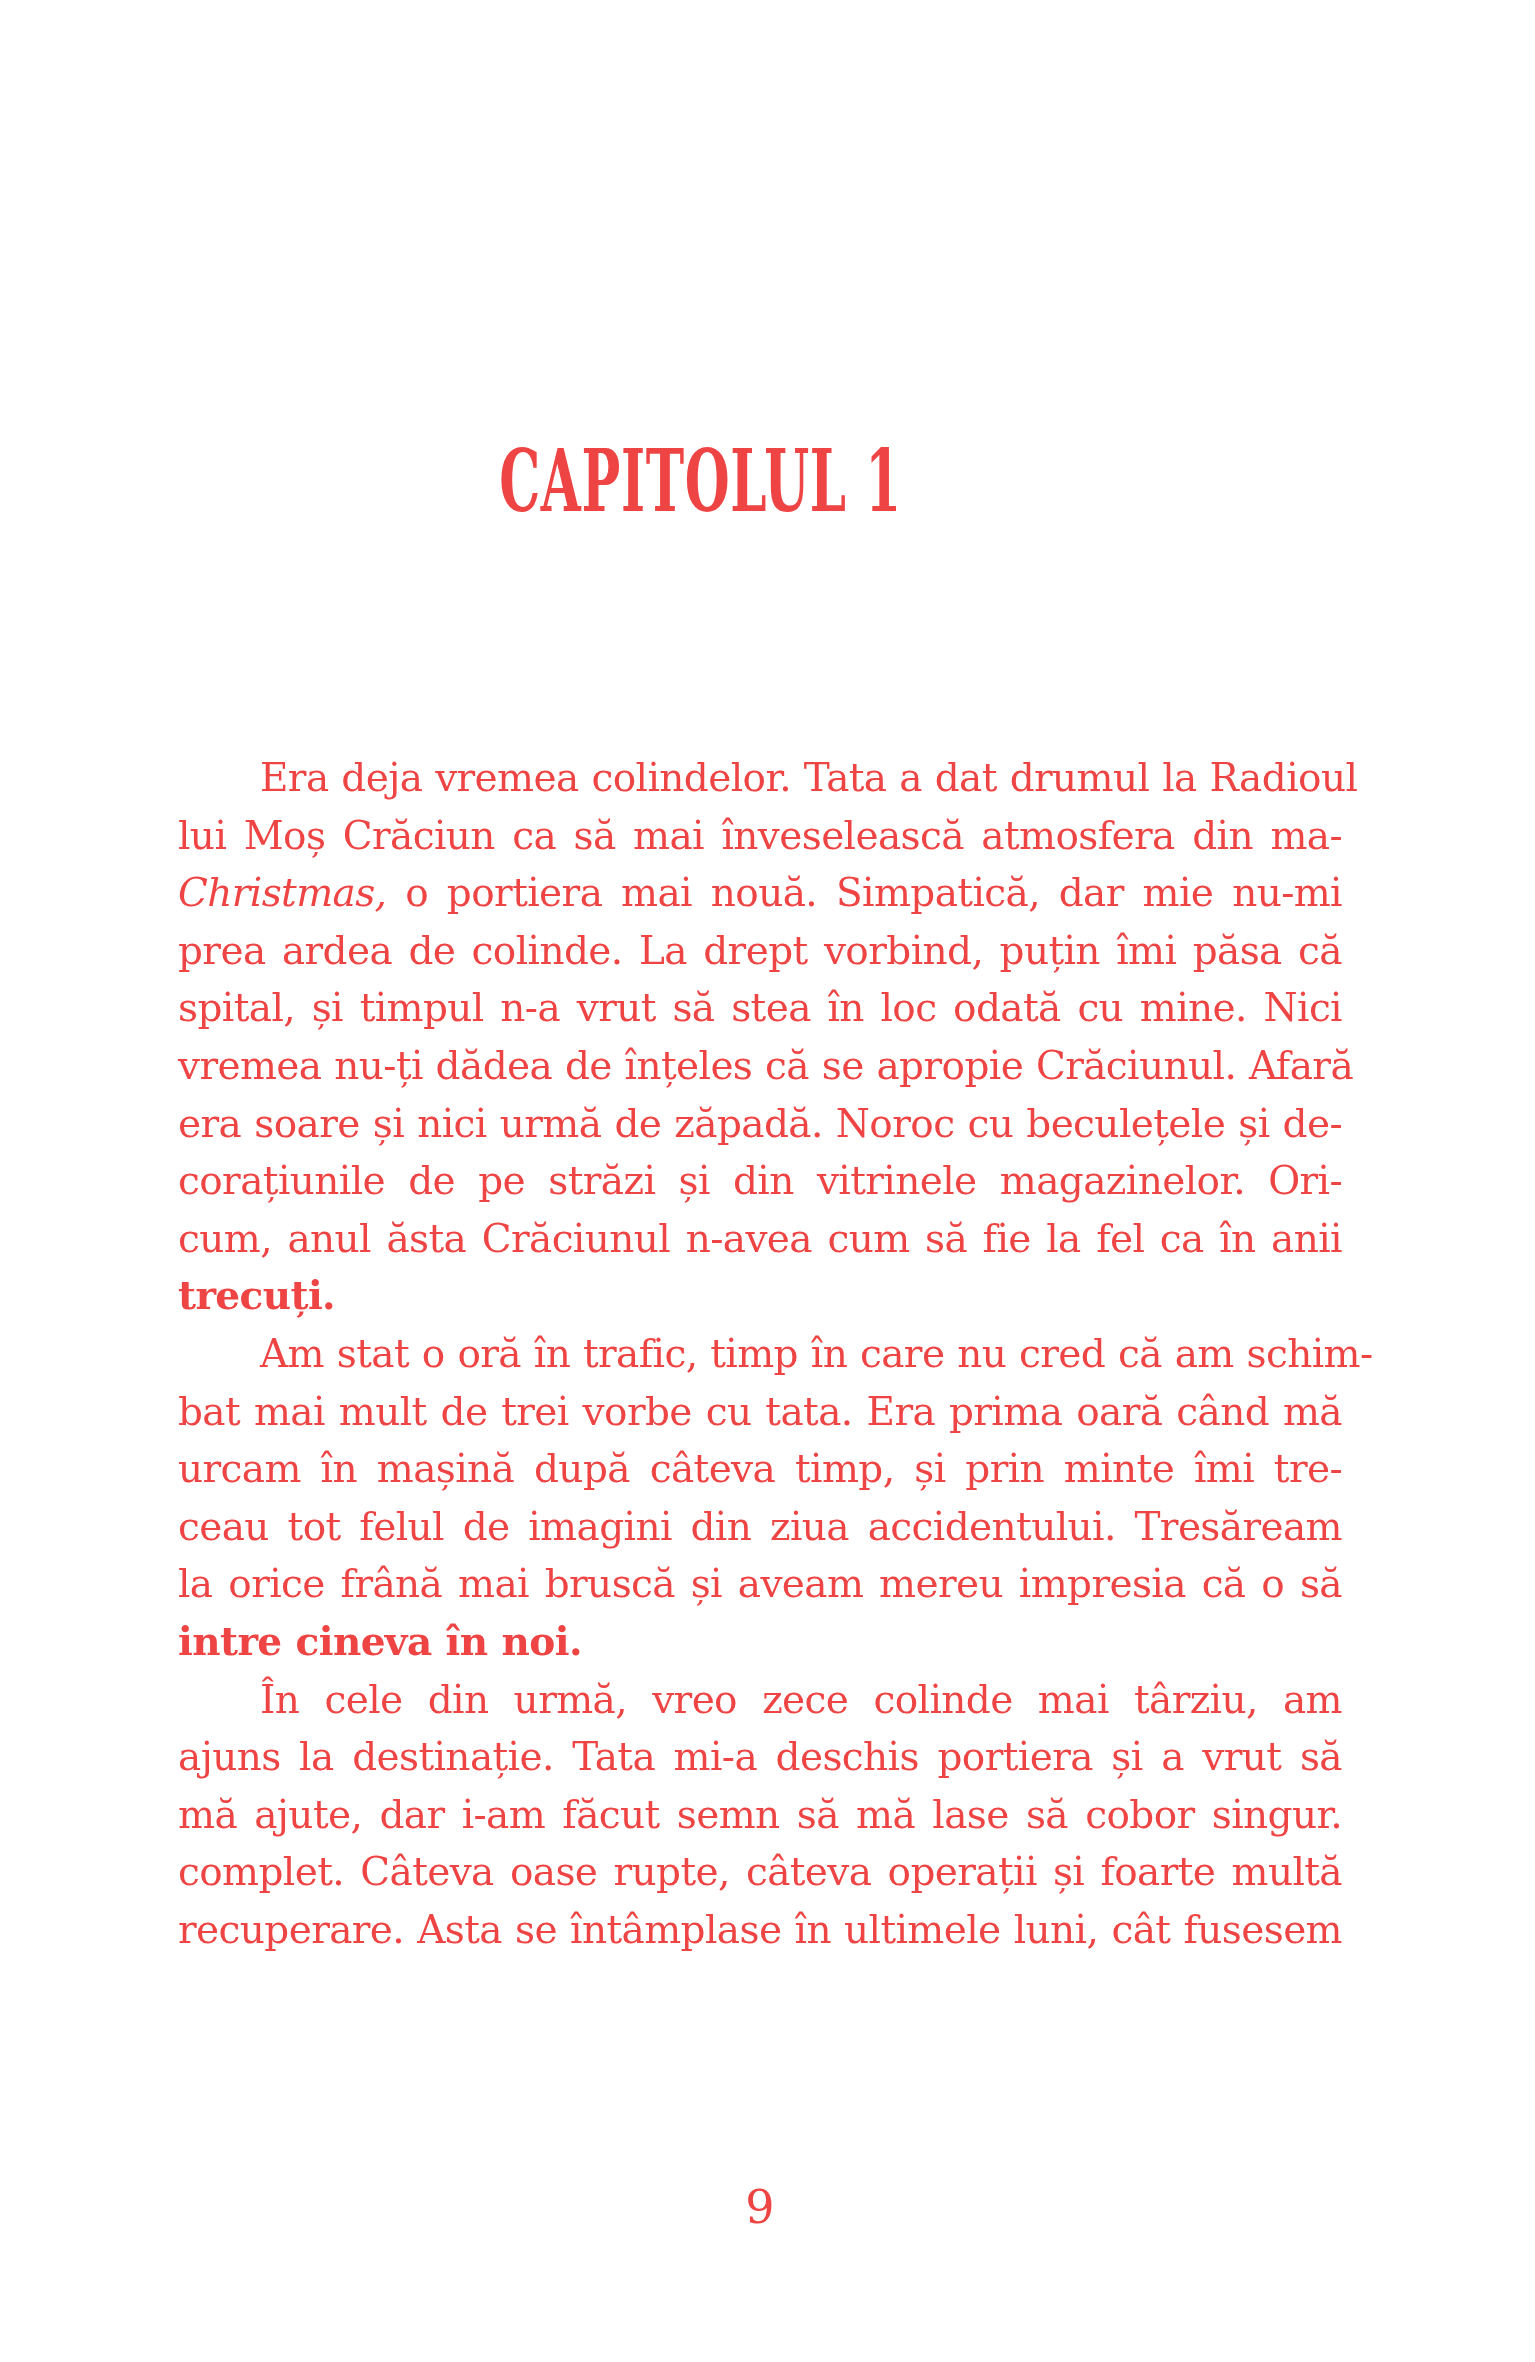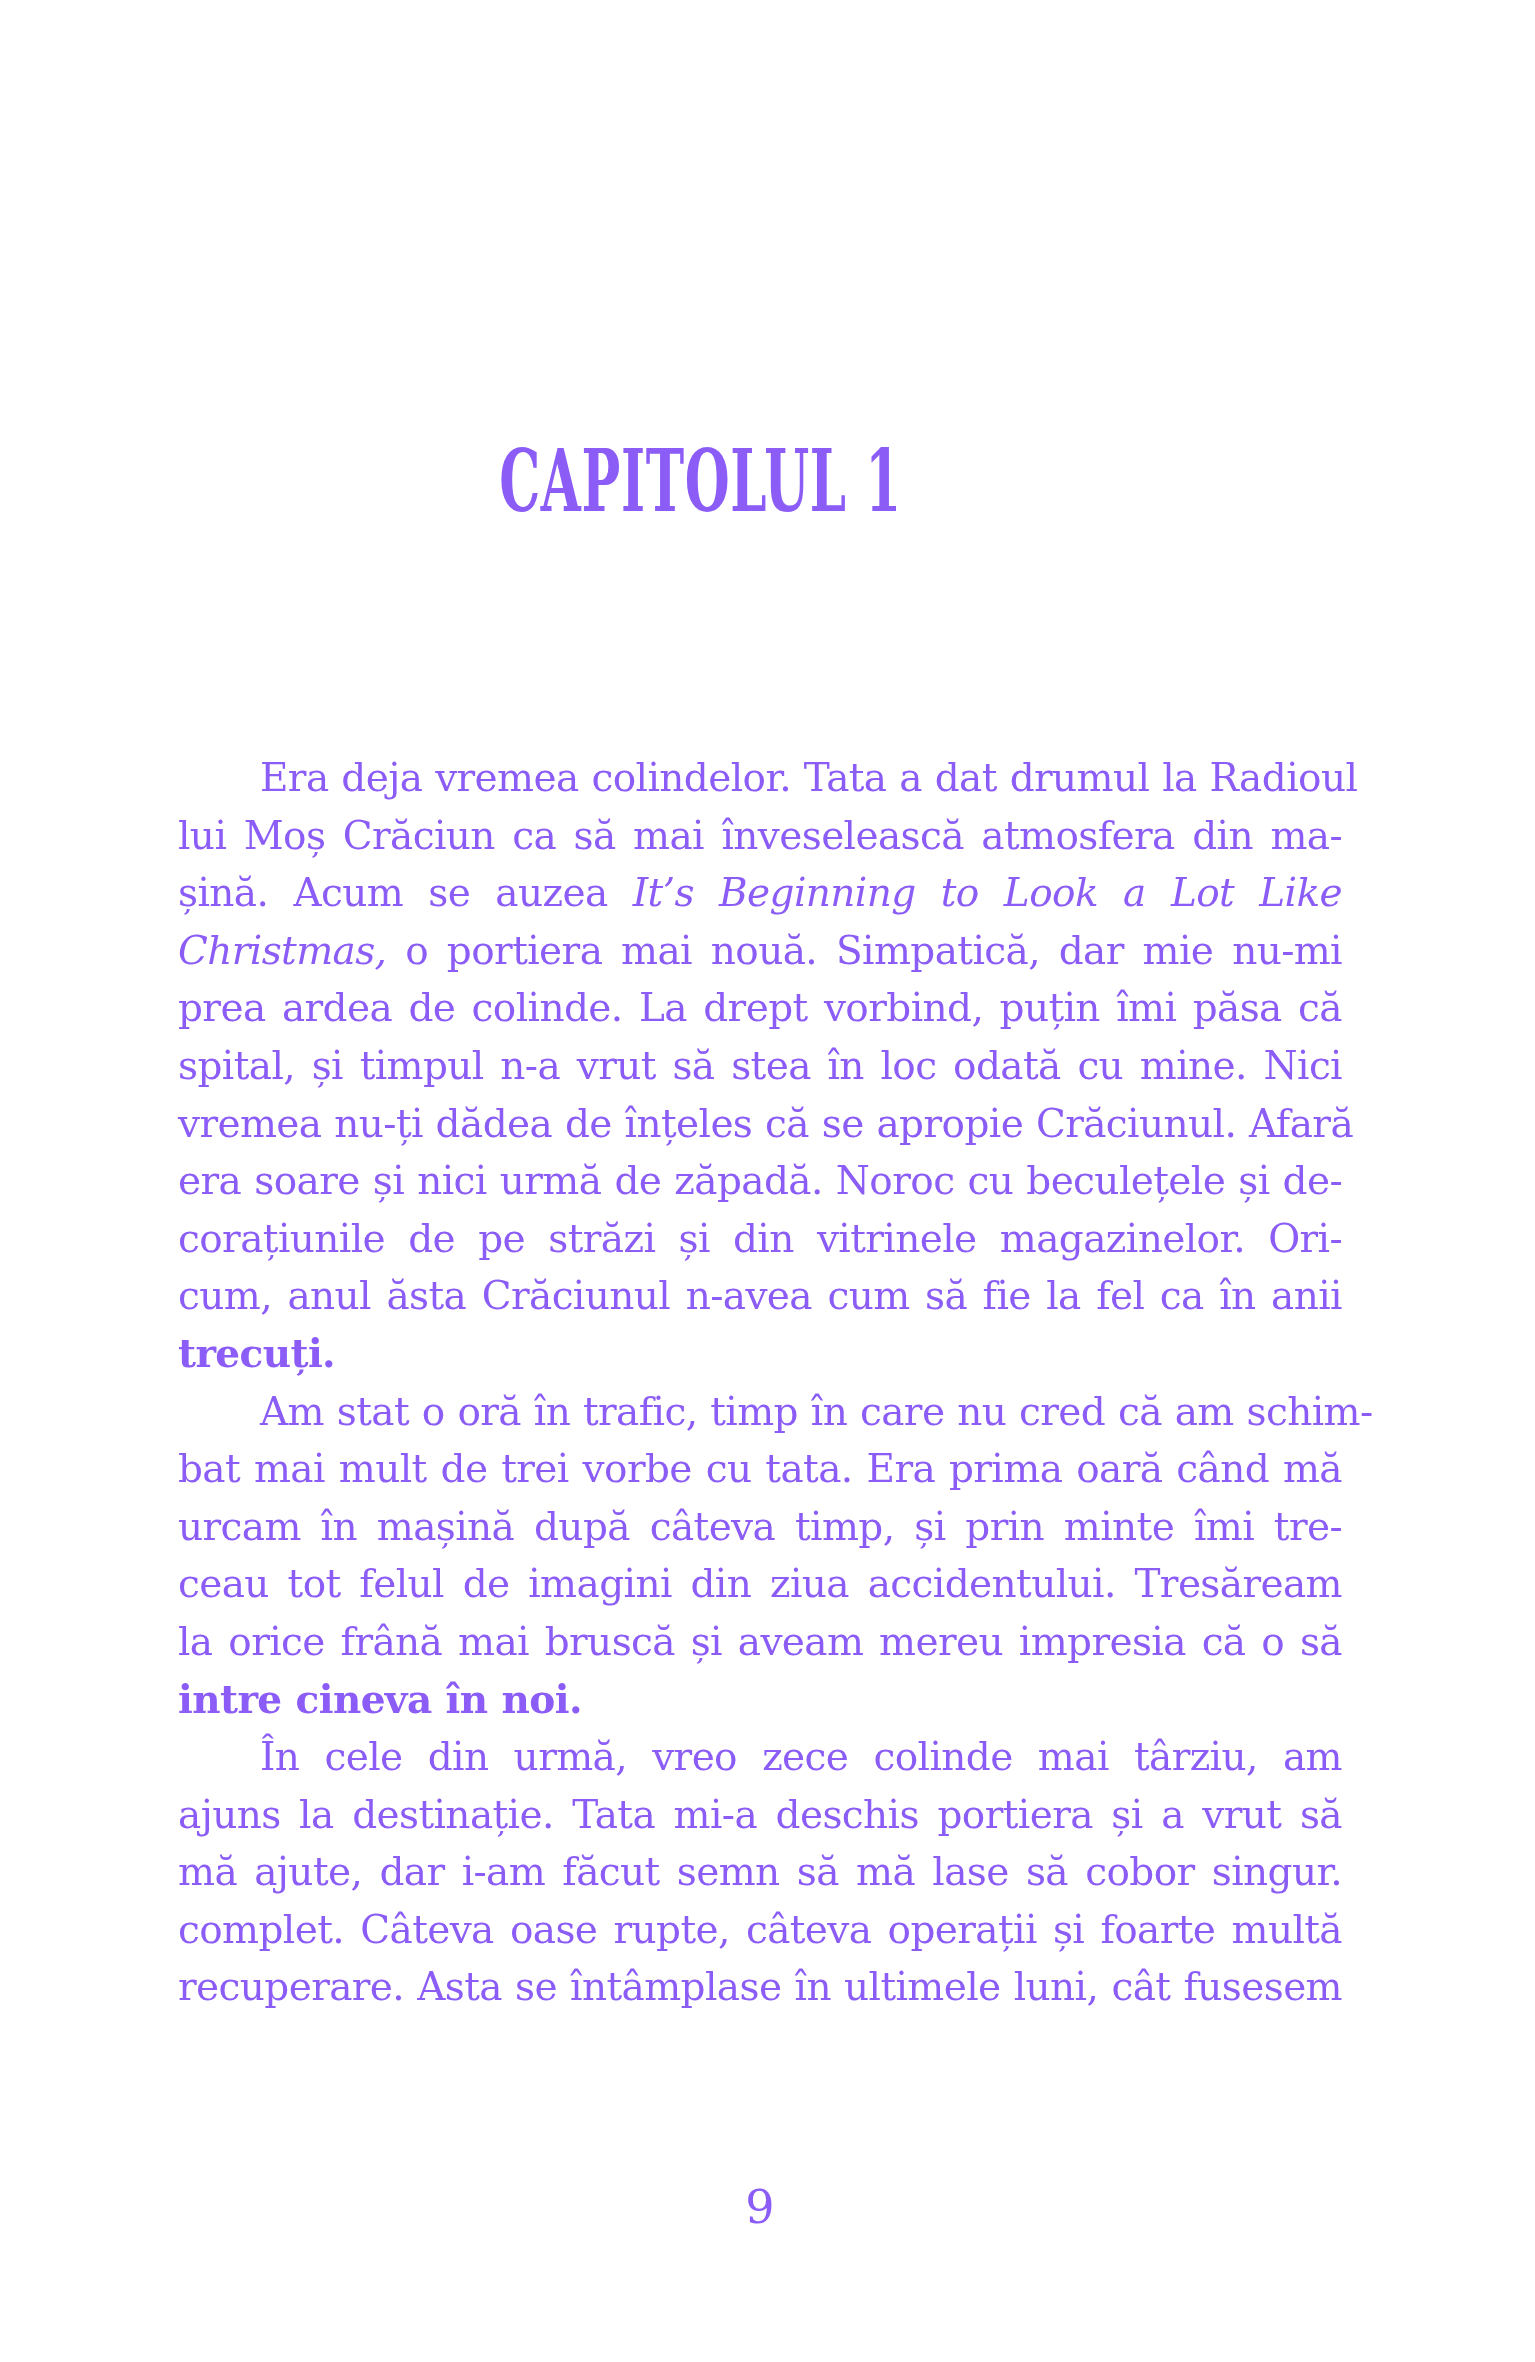--- a/index.html
+++ b/index.html
@@ -5,21 +5,21 @@
   html, body {
     margin: 0;
     padding: 0;
     background: #ffffff;
   }
   .page {
     position: relative;
     width: 1401px;
     height: 2362px;
     background: #ffffff;
-    color: #8b5cf6;
+    color: #ef4444;
     font-family: "DejaVu Serif", serif;
     overflow: hidden;
   }
   .chapter-title {
     position: absolute;
     top: 438px;
     left: 0;
     width: 100%;
     margin: 0;
     text-align: center;
@@ -73,21 +73,20 @@
 </style>
 </head>
 <body>
 
 <div class="page">
   <h1 class="chapter-title"><span class="squeeze">CAPITOLUL 1</span></h1>
 
   <div class="text-block">
       <div class="line"><span class="ind"></span><span>Era deja vremea colindelor. Tata a dat drumul la Radioul</span></div>
       <div class="line"><span>lui Moș Crăciun ca să mai înveselească atmosfera din ma-</span></div>
-      <div class="line"><span>șină. Acum se auzea </span><em>It’s Beginning to Look a Lot Like</em></div>
       <div class="line"><em>Christmas,</em><span> o portiera mai nouă. Simpatică, dar mie nu-mi</span></div>
       <div class="line"><span>prea ardea de colinde. La drept vorbind, puțin îmi păsa că</span></div>
       <div class="line"><span>spital, și timpul n-a vrut să stea în loc odată cu mine. Nici</span></div>
       <div class="line"><span>vremea nu-ți dădea de înțeles că se apropie Crăciunul. Afară</span></div>
       <div class="line"><span>era soare și nici urmă de zăpadă. Noroc cu beculețele și de-</span></div>
       <div class="line"><span>corațiunile de pe străzi și din vitrinele magazinelor. Ori-</span></div>
       <div class="line"><span>cum, anul ăsta Crăciunul n-avea cum să fie la fel ca în anii</span></div>
       <div class="line left"><span>trecuți.</span></div>
       <div class="line"><span class="ind"></span><span>Am stat o oră în trafic, timp în care nu cred că am schim-</span></div>
       <div class="line"><span>bat mai mult de trei vorbe cu tata. Era prima oară când mă</span></div>

